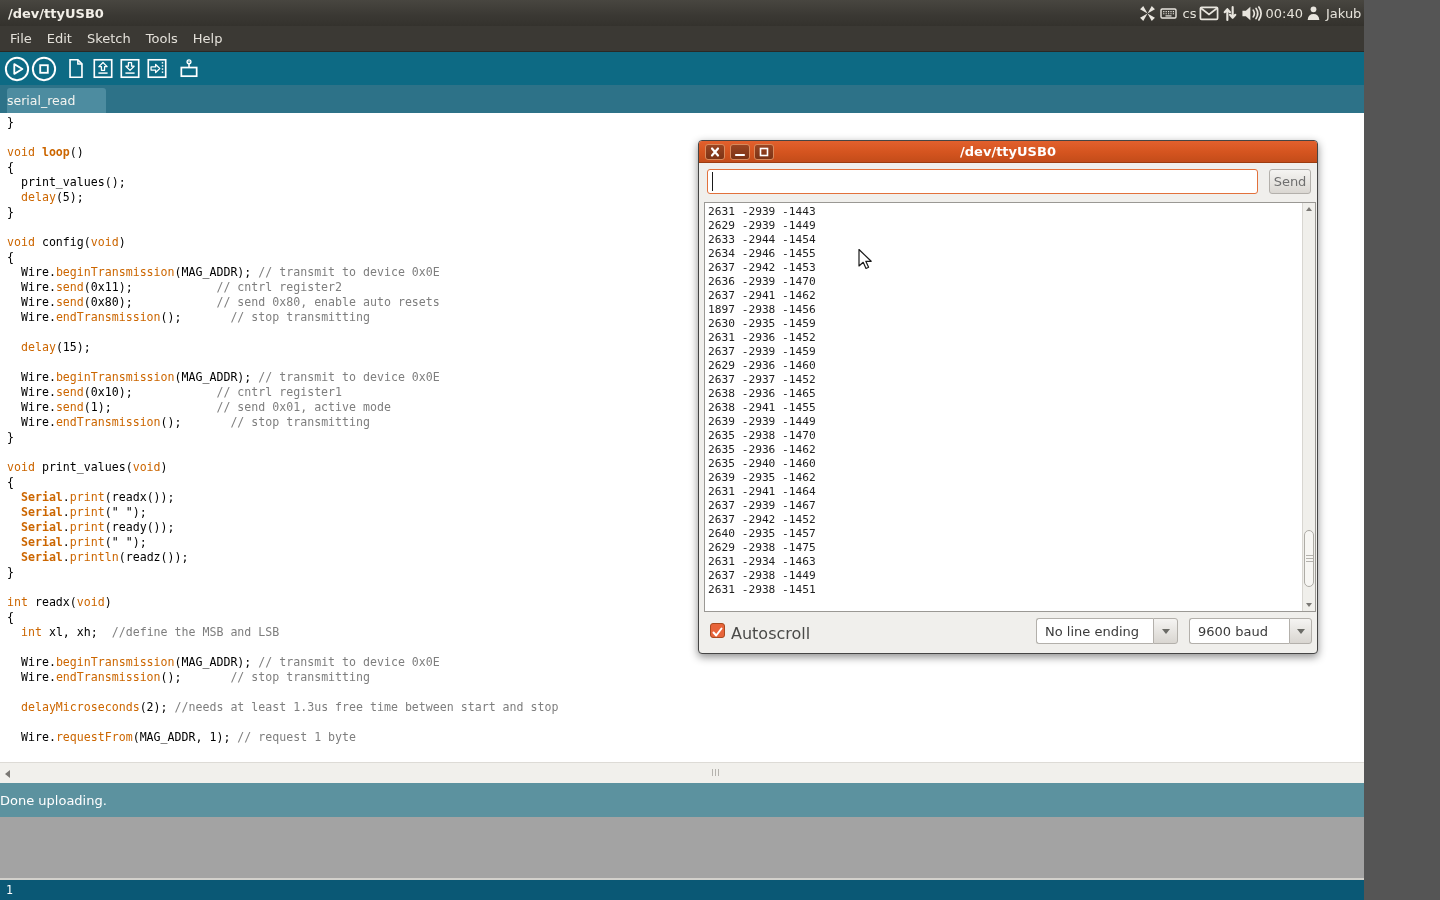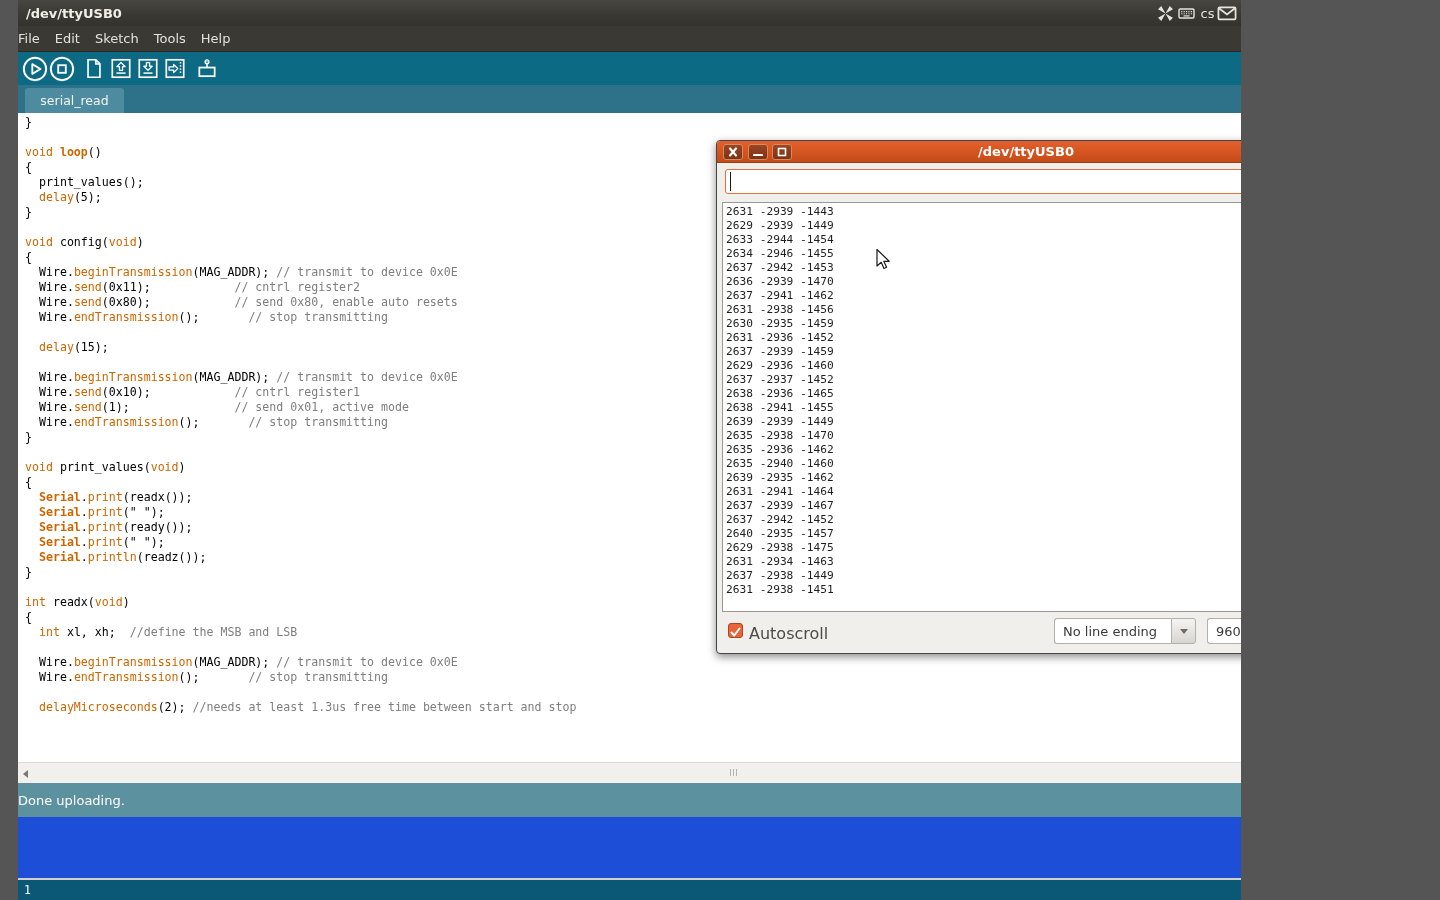--- a/index.html
+++ b/index.html
@@ -1,53 +1,53 @@
 <!DOCTYPE html>
 <html><head>
 <meta charset="utf-8">
 <style>
   * { margin:0; padding:0; box-sizing:border-box; }
   html,body { background:#555; }
   .screen{
-    position:relative; width:1223px; height:900px; overflow:hidden;
-    background:#1d4ed8; font-family:"DejaVu Sans","Liberation Sans",sans-serif;margin-left:18px;
+    position:relative; width:1364px; height:900px; overflow:hidden;
+    background:#a3a3a3; font-family:"DejaVu Sans","Liberation Sans",sans-serif;
   }
   
   .topbar{
     position:absolute; left:0; top:0; width:1440px; height:26px;
     background:linear-gradient(180deg,#484640 0%,#3a3833 60%,#34322d 100%);
     display:flex; align-items:center; color:#e6e3db;
   }
   .win-title{ margin-left:8px; font-size:13px; font-weight:bold; color:#f2efe8; }
   .tray{ position:absolute; right:6px; top:0; height:26px; display:flex; gap:3px; }
   .tray-item{ display:flex; align-items:center; gap:5px; font-size:13px; color:#e6e3db; }
   .tray svg{ display:block; }
   
   .menubar{
     position:absolute; left:0; top:26px; width:1440px; height:26px;
     background:#3b3934; border-bottom:1px solid #2a2925;
-    display:flex; align-items:center; gap:15px; 
+    display:flex; align-items:center; gap:15px; padding-left:10px;
   }
   .menu-item{ font-size:13px; color:#e4e1da; cursor:default; }
   
   .toolbar{
     position:absolute; left:0; top:52px; width:1440px; height:33px;
     background:#0d6a84;
   }
   .tbtn{ position:absolute; top:56px; background:transparent; border:none; padding:0; cursor:pointer; }
   .tbtn svg{ display:block; }
   
   .tabbar{
     position:absolute; left:0; top:85px; width:1440px; height:28px;
     background:#2d7288;
   }
   .tab{
     position:absolute; left:7px; top:3px; width:99px; height:25px;
     background:#4d8ca0; border-radius:3px 3px 0 0;
-    display:flex; align-items:center; justify-content:center;
+    display:flex; align-items:center; 
     font-size:12.5px; color:#f4f4f0;
   }
   .tab-menu-btn{ position:absolute; right:13px; top:2px; width:23px; height:23px; background:transparent; border:none; padding:0; cursor:pointer; }
   
   .editor{
     position:absolute; left:0; top:113px; width:1424px; height:649px;
     background:#ffffff; overflow:hidden;
   }
   .code{
     padding:2px 0 0 7px;
@@ -341,20 +341,21 @@
         <div class="code-line"></div>
         <div class="code-line"><span class="tk-k">int</span><span class="tk-p"> readx(</span><span class="tk-k">void</span><span class="tk-p">)</span></div>
         <div class="code-line"><span class="tk-p">{</span></div>
         <div class="code-line"><span class="tk-p">  </span><span class="tk-k">int</span><span class="tk-p"> xl, xh;  </span><span class="tk-c">//define the MSB and LSB</span></div>
         <div class="code-line"></div>
         <div class="code-line"><span class="tk-p">  Wire.</span><span class="tk-k">beginTransmission</span><span class="tk-p">(MAG_ADDR); </span><span class="tk-c">// transmit to device 0x0E</span></div>
         <div class="code-line"><span class="tk-p">  Wire.</span><span class="tk-k">endTransmission</span><span class="tk-p">();       </span><span class="tk-c">// stop transmitting</span></div>
         <div class="code-line"></div>
         <div class="code-line"><span class="tk-p">  </span><span class="tk-k">delayMicroseconds</span><span class="tk-p">(2); </span><span class="tk-c">//needs at least 1.3us free time between start and stop</span></div>
         <div class="code-line"></div>
+        <div class="code-line"><span class="tk-p">  Wire.</span><span class="tk-k">requestFrom</span><span class="tk-p">(MAG_ADDR, 1); </span><span class="tk-c">// request 1 byte</span></div>
       </div>
   </div>
 
   <div class="vscroll">
     <span class="arr arr-up" style="left:4px;top:5px"></span>
     <div class="vthumb">
         <span class="grip-h"></span>
       </div>
     <span class="arr arr-down" style="left:4px;top:636px"></span>
   </div>
@@ -400,21 +401,21 @@
 
     <div class="sw-output">
       <div class="sw-lines">
           <div class="serial-line">2631 -2939 -1443</div>
           <div class="serial-line">2629 -2939 -1449</div>
           <div class="serial-line">2633 -2944 -1454</div>
           <div class="serial-line">2634 -2946 -1455</div>
           <div class="serial-line">2637 -2942 -1453</div>
           <div class="serial-line">2636 -2939 -1470</div>
           <div class="serial-line">2637 -2941 -1462</div>
-          <div class="serial-line">2631 -2938 -1456</div>
+          <div class="serial-line">1897 -2938 -1456</div>
           <div class="serial-line">2630 -2935 -1459</div>
           <div class="serial-line">2631 -2936 -1452</div>
           <div class="serial-line">2637 -2939 -1459</div>
           <div class="serial-line">2629 -2936 -1460</div>
           <div class="serial-line">2637 -2937 -1452</div>
           <div class="serial-line">2638 -2936 -1465</div>
           <div class="serial-line">2638 -2941 -1455</div>
           <div class="serial-line">2639 -2939 -1449</div>
           <div class="serial-line">2635 -2938 -1470</div>
           <div class="serial-line">2635 -2936 -1462</div>

